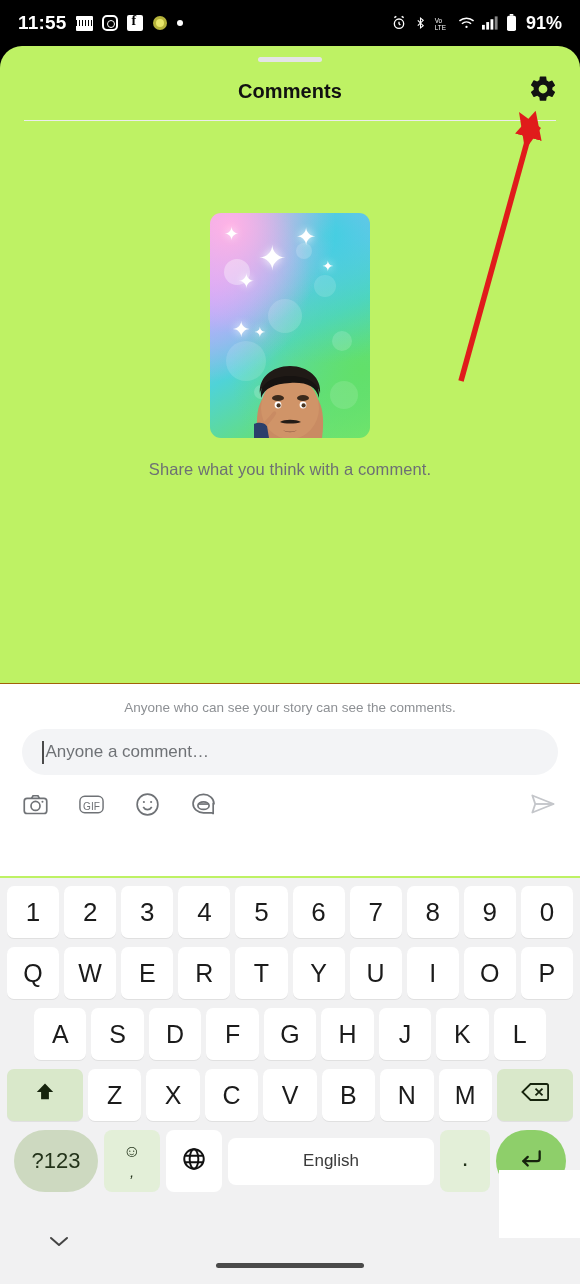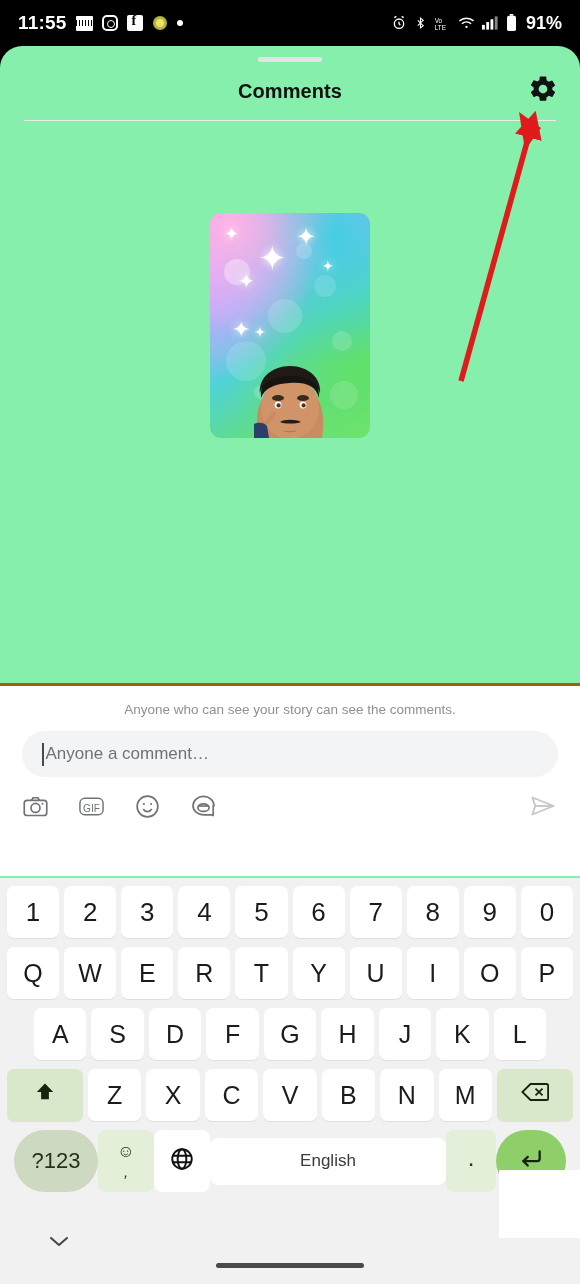--- a/index.html
+++ b/index.html
@@ -30,21 +30,21 @@
   .ic-ig::after{ content:""; position:absolute; left:3px; top:3px; width:6px;height:6px;
     border:1.6px solid #fff; border-radius:50%; }
   .ic-fb{ width:16px;height:16px;background:#fff;border-radius:2px;position:relative;}
   .ic-fb::after{ content:"f"; position:absolute; color:#000; font-size:14px;
     font-weight:700; left:5px; top:-2px; font-family:"Liberation Serif",serif;}
   .ic-dot{ width:6px;height:6px;background:#fff;border-radius:50%; }
 
   
   .sheet{
     position:absolute; top:46px; left:0; width:580px; height:1238px;
-    background:#86efac; border-radius:22px 22px 0 0; overflow:hidden;
+    background:#bef264; border-radius:22px 22px 0 0; overflow:hidden;
   }
 
   .grabber{
     width:64px; height:5px; background:#e4e4e6; border-radius:3px;
     margin:11px auto 0;
   }
 
   .header{
     height:58px; display:flex; align-items:center; justify-content:center;
     position:relative; padding:0 22px;
@@ -77,21 +77,21 @@
     position:absolute; bottom:0; left:50%; transform:translateX(-50%);
     width:108px; height:96px;
   }
   .empty-text{
     margin-top:22px; font-size:16.5px; color:#6d7074; letter-spacing:.1px;
   }
 
   
   .composer{
     position:absolute; left:0; right:0; top:637px; height:193px;
-    background:#fff; border-top:3px solid #a16207;
+    background:#fff; border-top:1px solid #a16207;
   }
   .privacy{
     text-align:center; font-size:13.5px; color:#8d9094; padding:16px 0 14px;
   }
   .inputwrap{ margin:0 22px; }
   .input-pill{
     height:46px; background:#f3f4f6; border-radius:24px;
     display:flex; align-items:center; padding:0 20px;
     position:relative;
   }
@@ -116,21 +116,21 @@
   .key{
     flex:1; height:52px; background:#fff; border-radius:7px;
     display:flex; align-items:center; justify-content:center;
     font-size:25px; color:#1b1b1b; font-weight:400;
     box-shadow:0 1px 0 rgba(0,0,0,.07);
   }
   .krow.digits .key{ height:52px; font-size:26px; }
   .krow.asdf{ padding:0 30px; }
   .key.fn{ background:#d9e8ca; flex:0 0 76px; }
   .key.fn.wide{ flex:0 0 76px; }
-  .row-bottom{ display:flex; align-items:center; gap:0; padding:0 10px; }
+  .row-bottom{ display:flex; align-items:center; gap:6px; padding:0 10px; }
   .k-123{
     flex:0 0 84px; height:62px; background:#cdd9c0; border-radius:32px;
     display:flex;align-items:center;justify-content:center;
     font-size:22px; color:#23331a; font-weight:400;
   }
   .k-emoji{
     flex:0 0 56px; height:62px; background:#e3efd8; border-radius:8px;
     display:flex; flex-direction:column; align-items:center; justify-content:center;
     gap:4px; color:#23331a;
   }
@@ -290,20 +290,21 @@
         <circle cx="42" cy="63" r="3.4" fill="#fff"></circle>
         <circle cx="67" cy="63" r="3.4" fill="#fff"></circle>
         <circle cx="42.6" cy="63.4" r="2.1" fill="#4a3522"></circle>
         <circle cx="67.6" cy="63.4" r="2.1" fill="#4a3522"></circle>
         <path d="M44 80 C48 77 60 77 65 80 C60 82 48 82 44 80 Z" fill="#241c16"></path>
         <path d="M47 88 C50 91 58 91 61 88 C57 90 51 90 47 88 Z" fill="#8c5a45"></path>
         <path d="M18 96 L18 82 C22 80 28 80 31 84 L33 96 Z" fill="#2b3f6b"></path>
         <path d="M31 84 C34 80 38 76 40 72 C41 70 39 68 37 70 C34 74 30 78 28 80 Z" fill="#c98b63"></path>
       </svg>
     </div>
+    <div class="empty-text">Share what you think with a comment.</div>
   </div>
 
   <div class="composer">
     <div class="privacy">Anyone who can see your story can see the comments.</div>
     <div class="inputwrap">
       <div class="input-pill">
         <span class="caret"></span>
         <span class="input-ph">Anyone a comment…</span>
       </div>
     </div>

